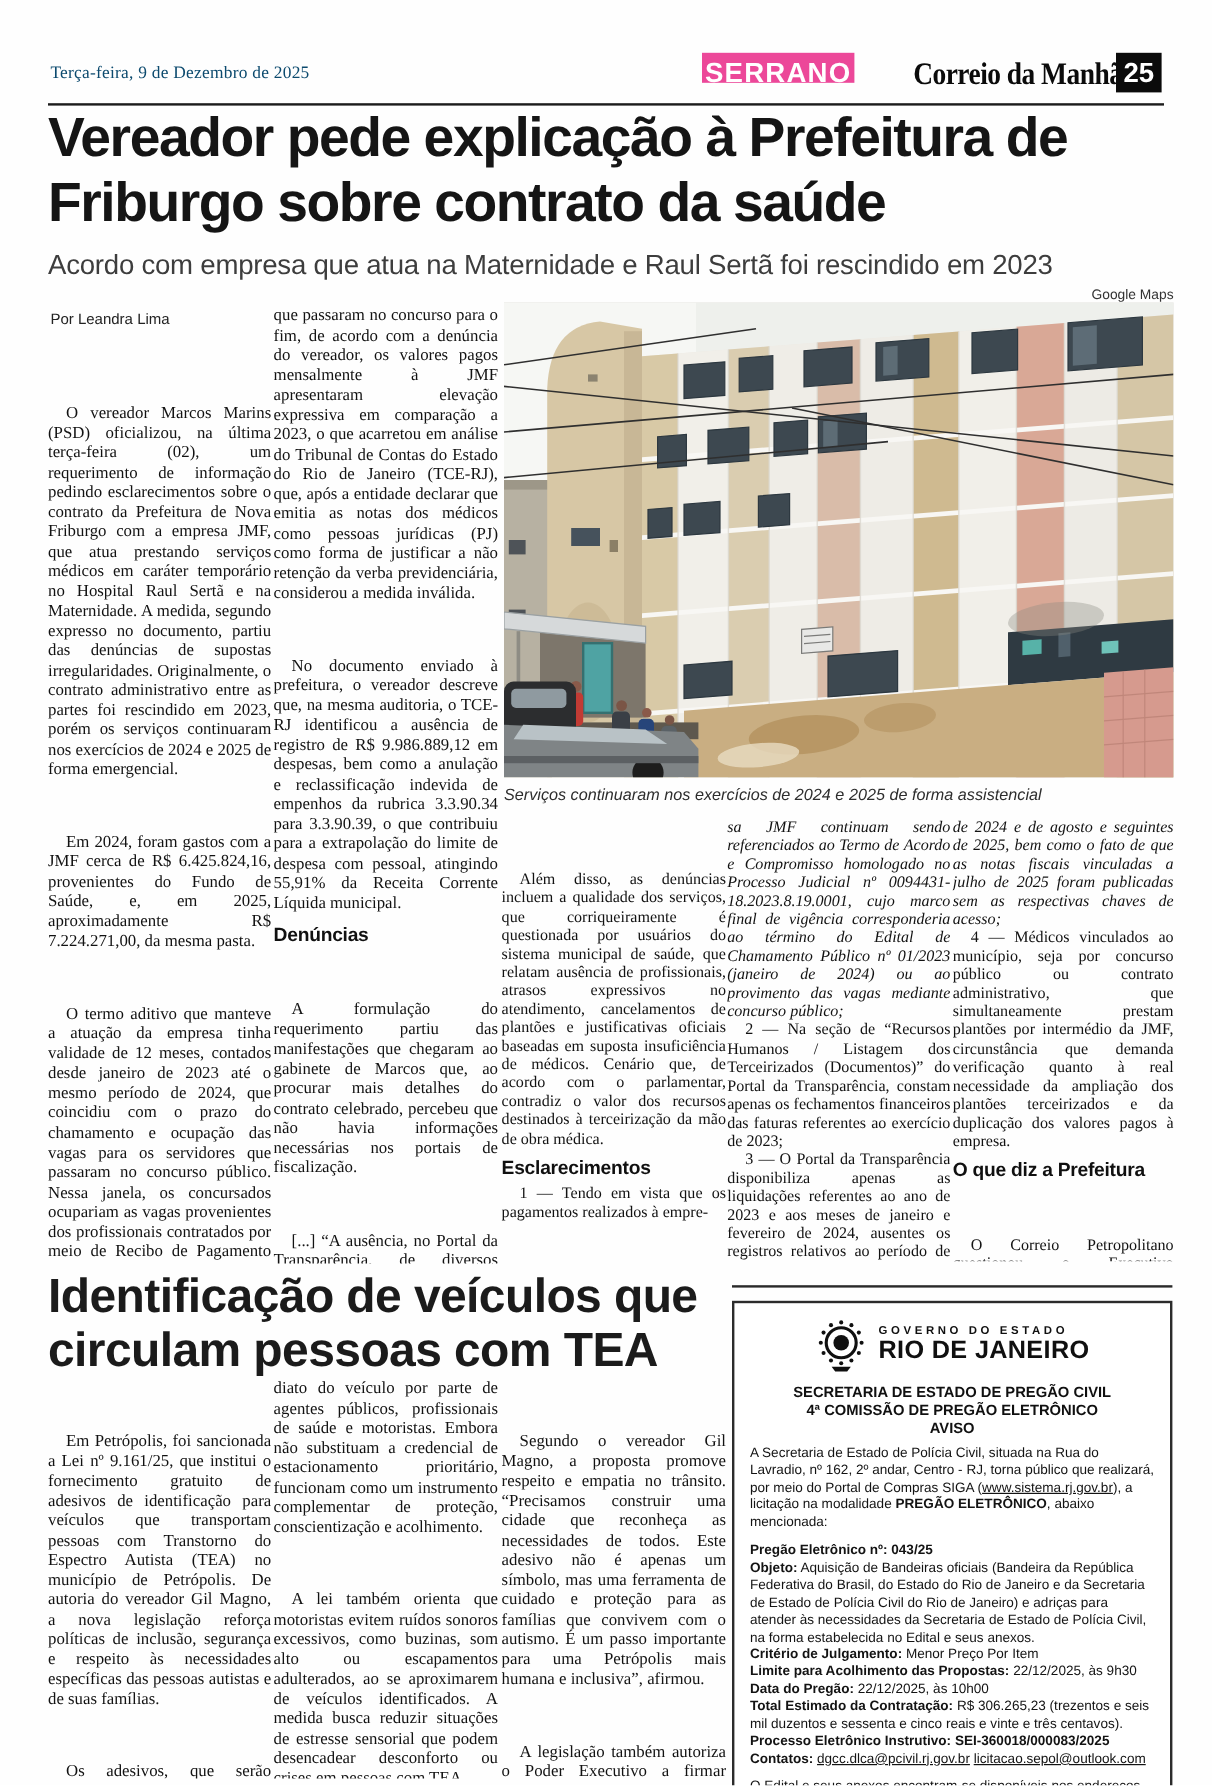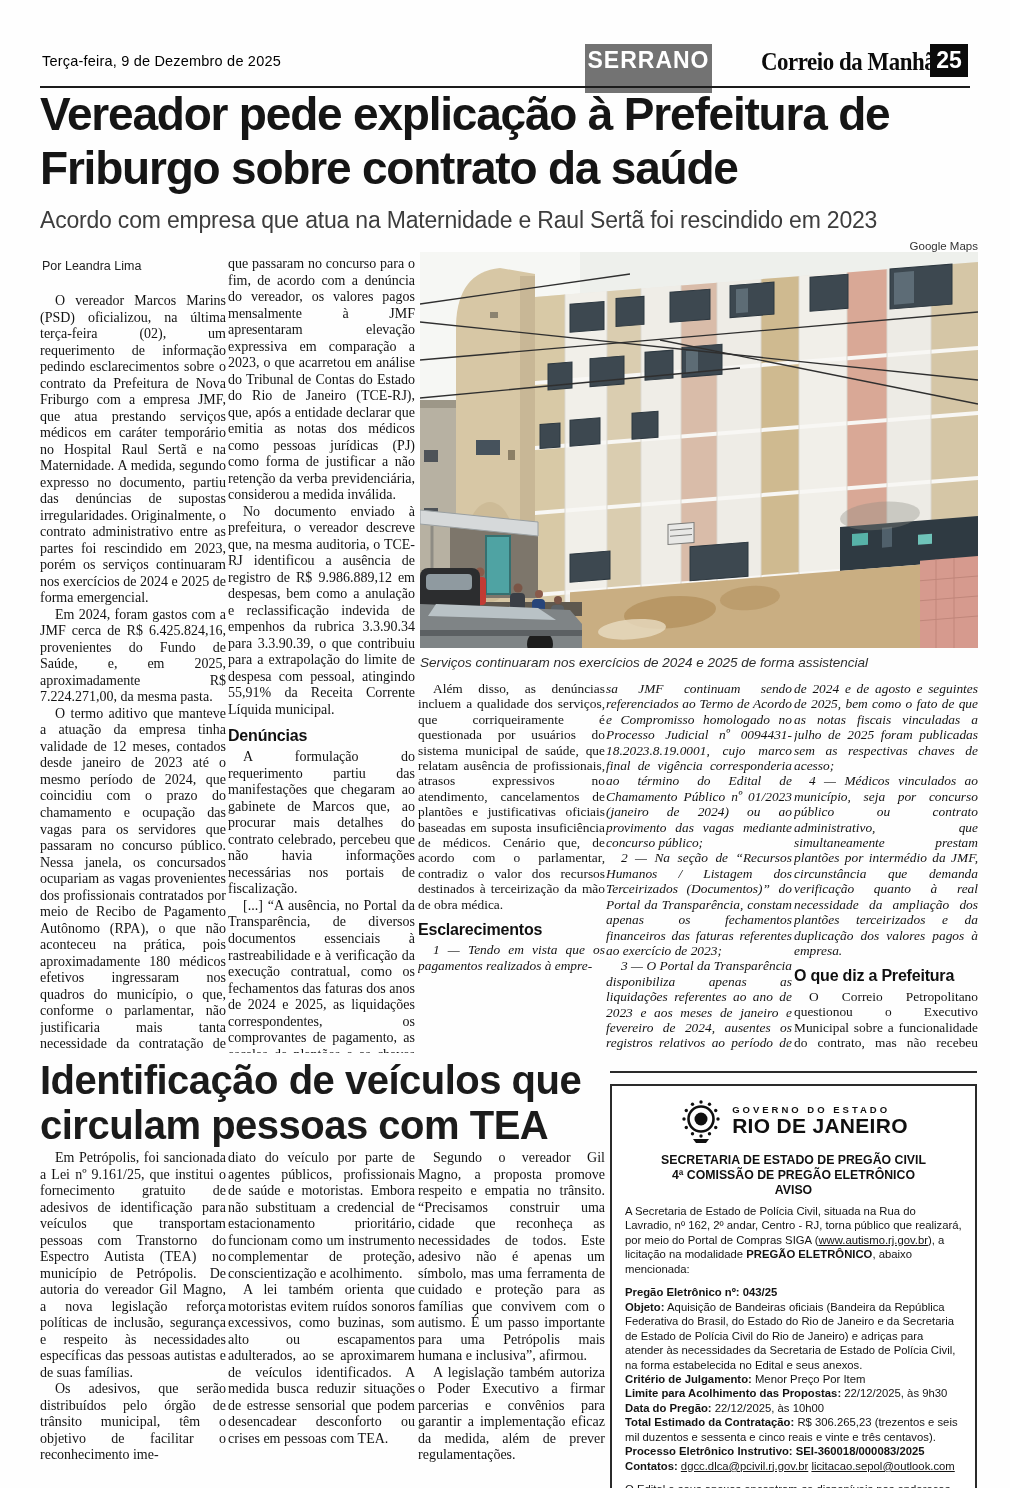--- a/index.html
+++ b/index.html
@@ -1,22 +1,22 @@
 <!DOCTYPE html>
 <html lang="pt"><head>
 <meta charset="utf-8">
 <style>
   html,body {margin:0;padding:0;background:#ffffff;}
   .page {position:relative;width:1010px;height:1488px;background:#fefefe;overflow:hidden;
          font-family:"Liberation Serif",serif;color:#121212;}
 
   
-  .hdr-date {position:absolute;left:42px;top:53px;font-family:Liberation Sans, sans-serif;
-             font-size:14.5px;color:#000000;letter-spacing:.2px;}
-  .hdr-section {position:absolute;left:585px;top:44px;width:127px;height:49px;background:#737373;
+  .hdr-date {position:absolute;left:42px;top:53px;font-family:Liberation Serif, serif;
+             font-size:14.5px;color:#0c4a6e;letter-spacing:.2px;}
+  .hdr-section {position:absolute;left:585px;top:44px;width:127px;height:25px;background:#ec4899;
                 color:#fff;font-family:"Liberation Sans",sans-serif;font-weight:700;font-size:23px;
                 text-align:center;line-height:33px;letter-spacing:1px;}
   .hdr-masthead {position:absolute;left:761px;top:47px;font-family:"Liberation Serif",serif;
                  font-weight:700;font-size:26px;color:#0b0b0b;white-space:nowrap;
                  transform:scaleX(.88);transform-origin:left center;letter-spacing:-.5px;}
   .hdr-pagenum {position:absolute;left:930px;top:44px;width:38px;height:33px;background:#0b0b0b;
                 color:#fff;font-family:"Liberation Sans",sans-serif;font-weight:700;font-size:23px;
                 text-align:center;line-height:33px;}
   .hdr-rule {position:absolute;left:40px;top:86px;width:930px;height:2px;background:#1c1c1c;}
 
@@ -44,23 +44,23 @@
   #a1c1 {left:40px;top:293px;width:186px;height:760px;}
   #a1c2 {left:228px;top:256px;width:187px;height:797px;}
   #a1c3 {left:418px;top:681px;width:187px;height:370px;}
   #a1c4 {left:606px;top:681px;width:186px;height:370px;}
   #a1c5 {left:794px;top:681px;width:184px;height:370px;}
   #a2c1 {left:40px;top:1150px;width:186px;height:332px;}
   #a2c2 {left:228px;top:1150px;width:187px;height:332px;}
   #a2c3 {left:418px;top:1150px;width:187px;height:332px;}
 
   .blk {margin:0;}
-  .blk.para {text-indent:15px;}
+  .blk.para {text-indent:15px;margin-top:44px;}
   .blk.flow {text-indent:0;}
-  .blk.ital {font-style:italic;text-indent:15px;}
+  .blk.ital {text-indent:15px;}
   .blk.italflow {font-style:italic;text-indent:0;}
   .blk.head {font-family:"Liberation Sans",sans-serif;font-weight:700;font-size:16px;
              margin:9px 0 3px;text-indent:0;text-align:left;color:#101010;letter-spacing:-.2px;}
 
   
   .headline2 {position:absolute;left:40px;top:1058px;width:578px;margin:0;
               font-family:"Liberation Sans",sans-serif;font-weight:700;font-size:40px;
               line-height:1.13;color:#1b1b1b;letter-spacing:-.5px;}
 
   
@@ -303,21 +303,21 @@
       </svg>
       <div>
         <div class="ad-logo-small">GOVERNO DO ESTADO</div>
         <div class="ad-logo-big">RIO DE JANEIRO</div>
       </div>
     </div>
     <div class="ad-title">SECRETARIA DE ESTADO DE PREGÃO CIVIL</div>
     <div class="ad-title">4ª COMISSÃO DE PREGÃO ELETRÔNICO</div>
     <div class="ad-title">AVISO</div>
     <div class="ad-body">
-        <p class="blk adp"><span>A Secretaria de Estado de Polícia Civil, situada na Rua do Lavradio, nº 162, 2º andar, Centro - RJ, torna público que realizará, por meio do Portal de Compras SIGA (</span><span class="u">www.autismo.rj.gov.br</span><span>), a licitação na modalidade </span><span class="b">PREGÃO ELETRÔNICO</span><span>, abaixo mencionada:</span></p>
+        <p class="blk adp"><span>A Secretaria de Estado de Polícia Civil, situada na Rua do Lavradio, nº 162, 2º andar, Centro - RJ, torna público que realizará, por meio do Portal de Compras SIGA (</span><span class="u">www.sistema.rj.gov.br</span><span>), a licitação na modalidade </span><span class="b">PREGÃO ELETRÔNICO</span><span>, abaixo mencionada:</span></p>
         <p class="blk adp sp"><span class="b">Pregão Eletrônico nº: 043/25</span></p>
         <p class="blk adp"><span class="b">Objeto:</span><span> Aquisição de Bandeiras oficiais (Bandeira da República Federativa do Brasil, do Estado do Rio de Janeiro e da Secretaria de Estado de Polícia Civil do Rio de Janeiro) e adriças para atender às necessidades da Secretaria de Estado de Polícia Civil, na forma estabelecida no Edital e seus anexos.</span></p>
         <p class="blk adp"><span class="b">Critério de Julgamento:</span><span> Menor Preço Por Item</span></p>
         <p class="blk adp"><span class="b">Limite para Acolhimento das Propostas:</span><span> 22/12/2025, às 9h30</span></p>
         <p class="blk adp"><span class="b">Data do Pregão:</span><span> 22/12/2025, às 10h00</span></p>
         <p class="blk adp"><span class="b">Total Estimado da Contratação:</span><span> R$ 306.265,23 (trezentos e seis mil duzentos e sessenta e cinco reais e vinte e três centavos).</span></p>
         <p class="blk adp"><span class="b">Processo Eletrônico Instrutivo: SEI-360018/000083/2025</span></p>
         <p class="blk adp"><span class="b">Contatos:</span><span> </span><span class="u">dgcc.dlca@pcivil.rj.gov.br</span><span> </span><span class="u">licitacao.sepol@outlook.com</span></p>
         <p class="blk adp sp"><span>O Edital e seus anexos encontram-se disponíveis nos endereços eletrônicos </span></p>
       </div>

